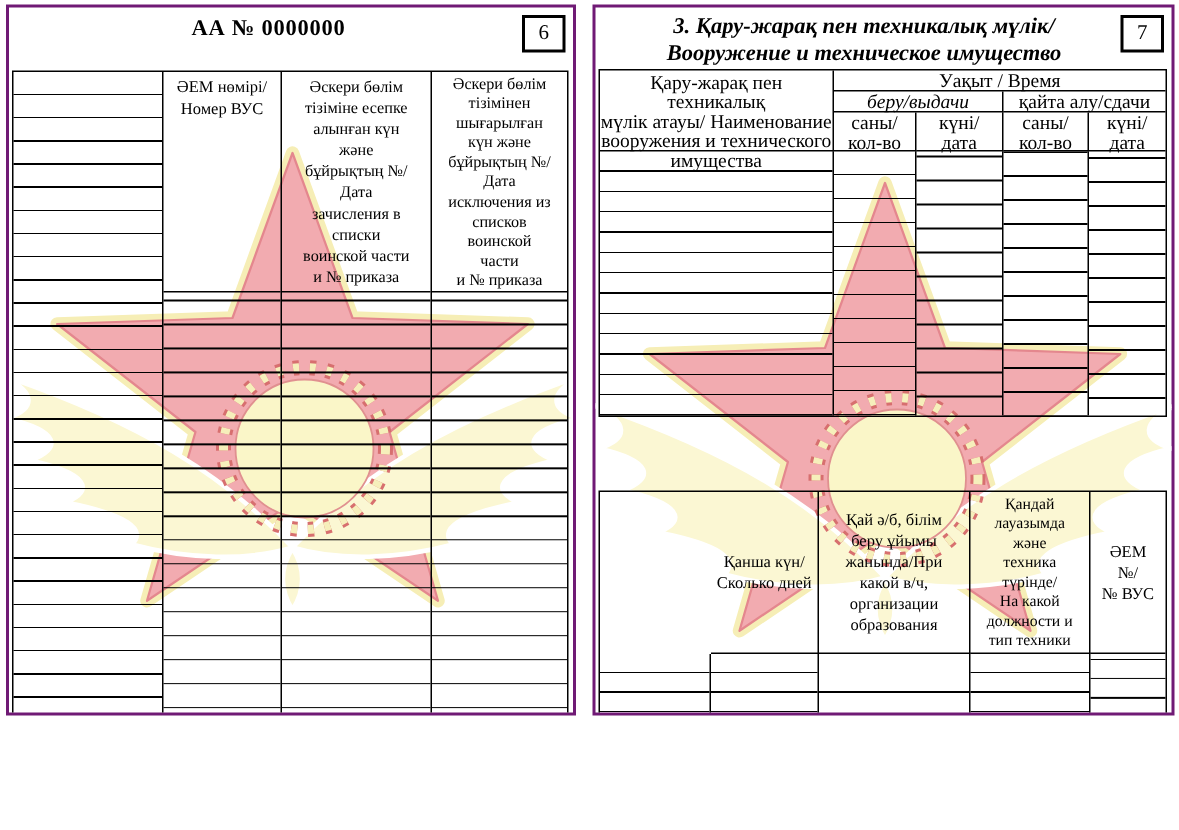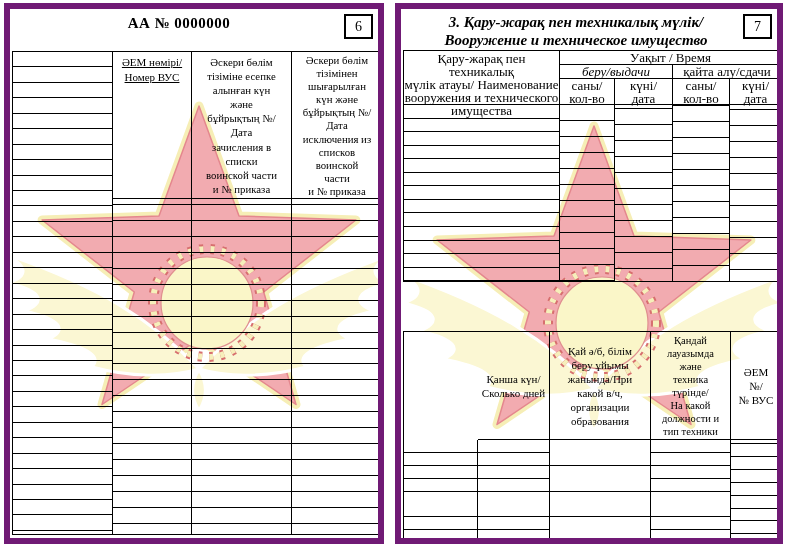--- a/index.html
+++ b/index.html
@@ -1,22 +1,22 @@
 <!DOCTYPE html>
 <html><head>
 <meta charset="utf-8">
 <style>
   html,body { margin:0; padding:0; background:#fff; }
   .sheet {
     position:relative; width:786px; height:553px; background:#fff;
     font-family:"Liberation Serif","DejaVu Serif",serif; color:#000;
   }
   .page {
-    position:absolute; top:3px; height:541px; background:#fff;
-    border:6px solid #701a75; box-sizing:border-box; overflow:hidden;
+    position:absolute; top:3px; height:474px; background:#fff;
+    border:2px solid #701a75; box-sizing:border-box; overflow:hidden;
   }
   .page.left  { left:4px;   width:380px; }
   .page.right { left:395px; width:388px; }
 
   .wm { position:absolute; z-index:0; pointer-events:none; }
 
   .ptitle {
     position:absolute; z-index:2; top:6px; left:0; right:30px; margin:0;
     text-align:center; font-weight:bold; font-size:15px; letter-spacing:.5px;
   }
@@ -50,21 +50,21 @@
   .t1col.c1 { width:100px; border-right:1px solid #000; }
   .t1col.c2 { width:79px;  border-right:1px solid #000; }
   .t1col.c3 { width:100px; border-right:1px solid #000; }
   .t1col.c4 { flex:1; }
   .t1 .hdr {
     box-sizing:border-box; border-bottom:1px solid #000; text-align:center;
     white-space:pre-line; font-size:11px; padding-top:3px;
   }
   .c1 .hdr { height:141px; line-height:16.9px; }
   .c2 .hdr,.c3 .hdr,.c4 .hdr { height:147px; }
-  .c2 .hdr { line-height:15px;text-decoration:underline; }
+  .c2 .hdr { line-height:15px; }
   .c3 .hdr { line-height:14.1px; font-size:10.8px; }
   .c4 .hdr { line-height:13.1px; font-size:10.8px; padding-top:2px; }
   .t1 .rows { flex:1; }
   .c1 .rows { --s:15.45px; }
   .c2 .rows,.c3 .rows,.c4 .rows { --s:15.95px; --off:6px; }
 
   
   .t3 {
     position:absolute; z-index:1; left:2px; top:41px; width:379px; height:232px;
     border:1px solid #000; box-sizing:border-box;

